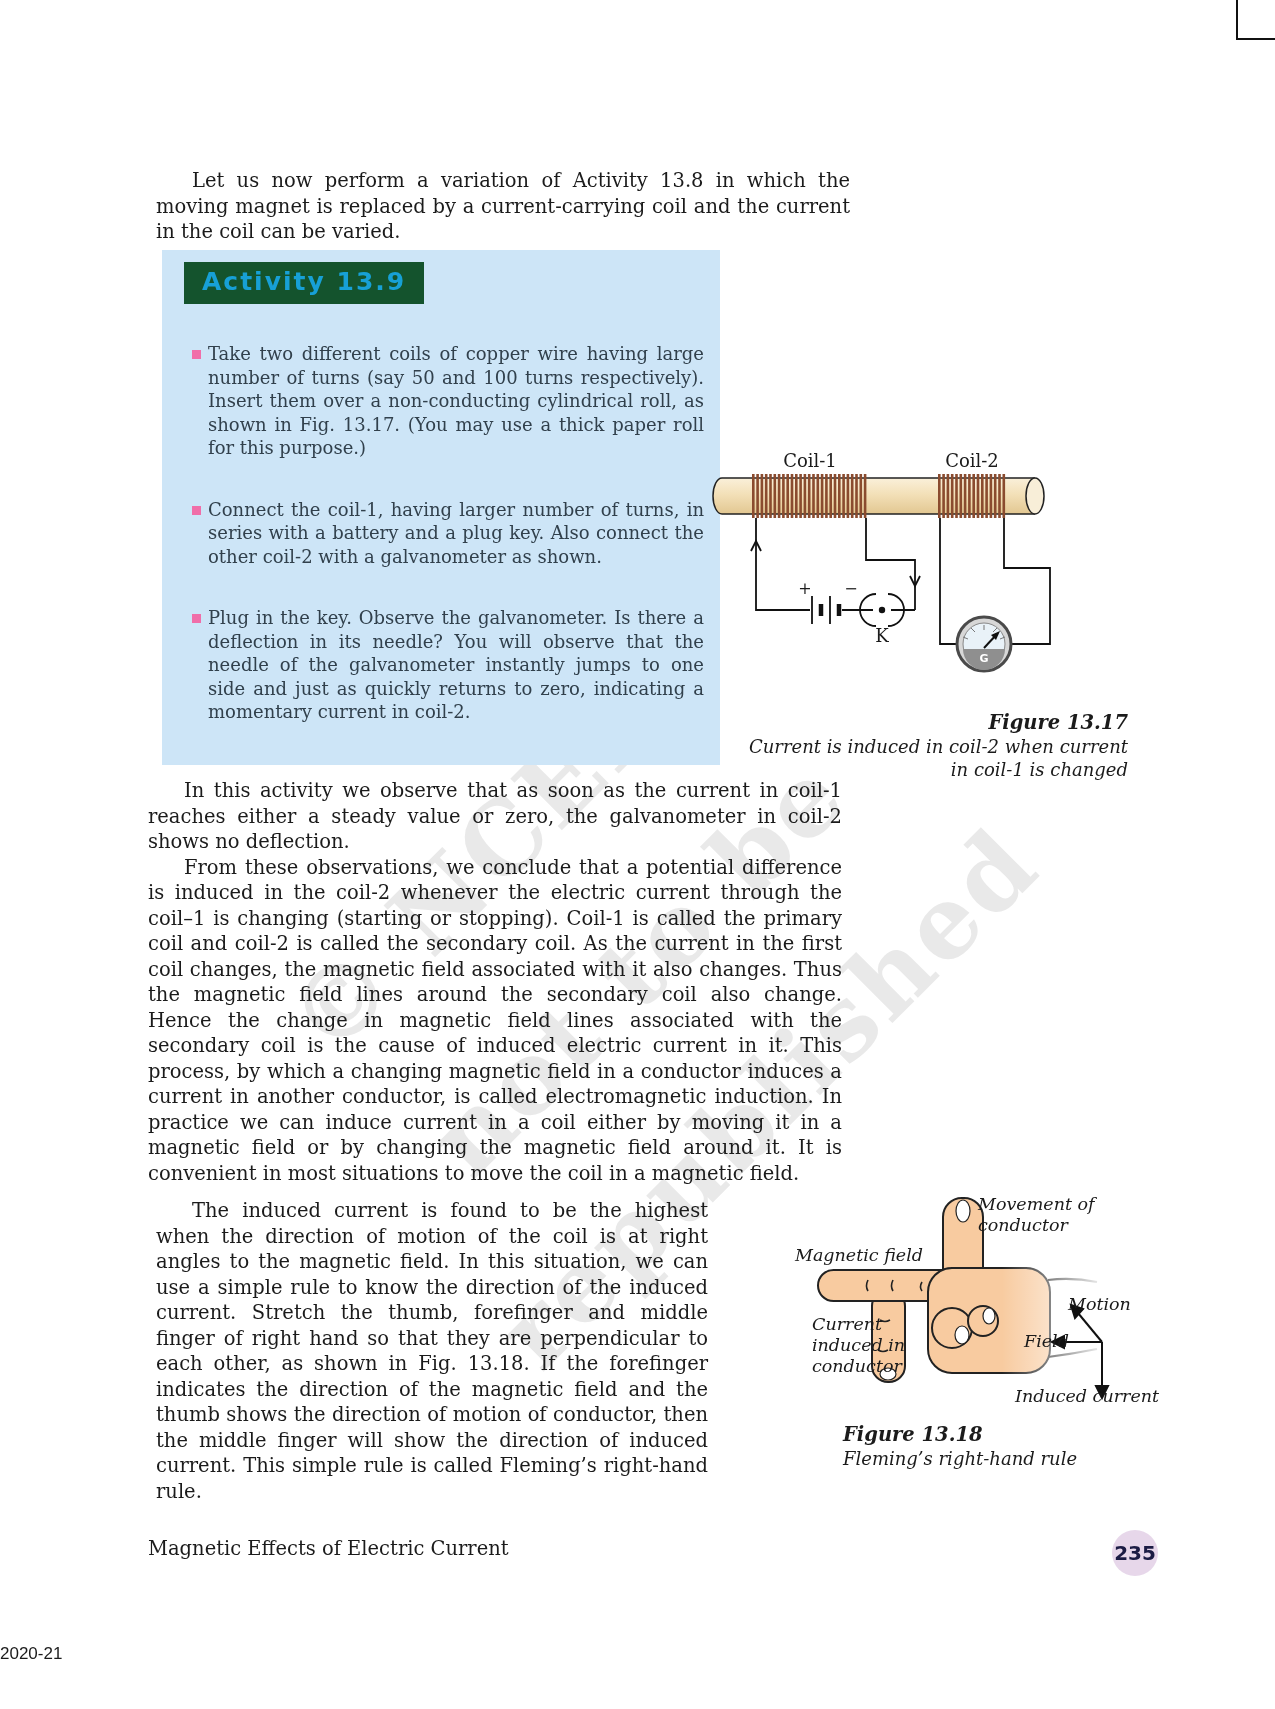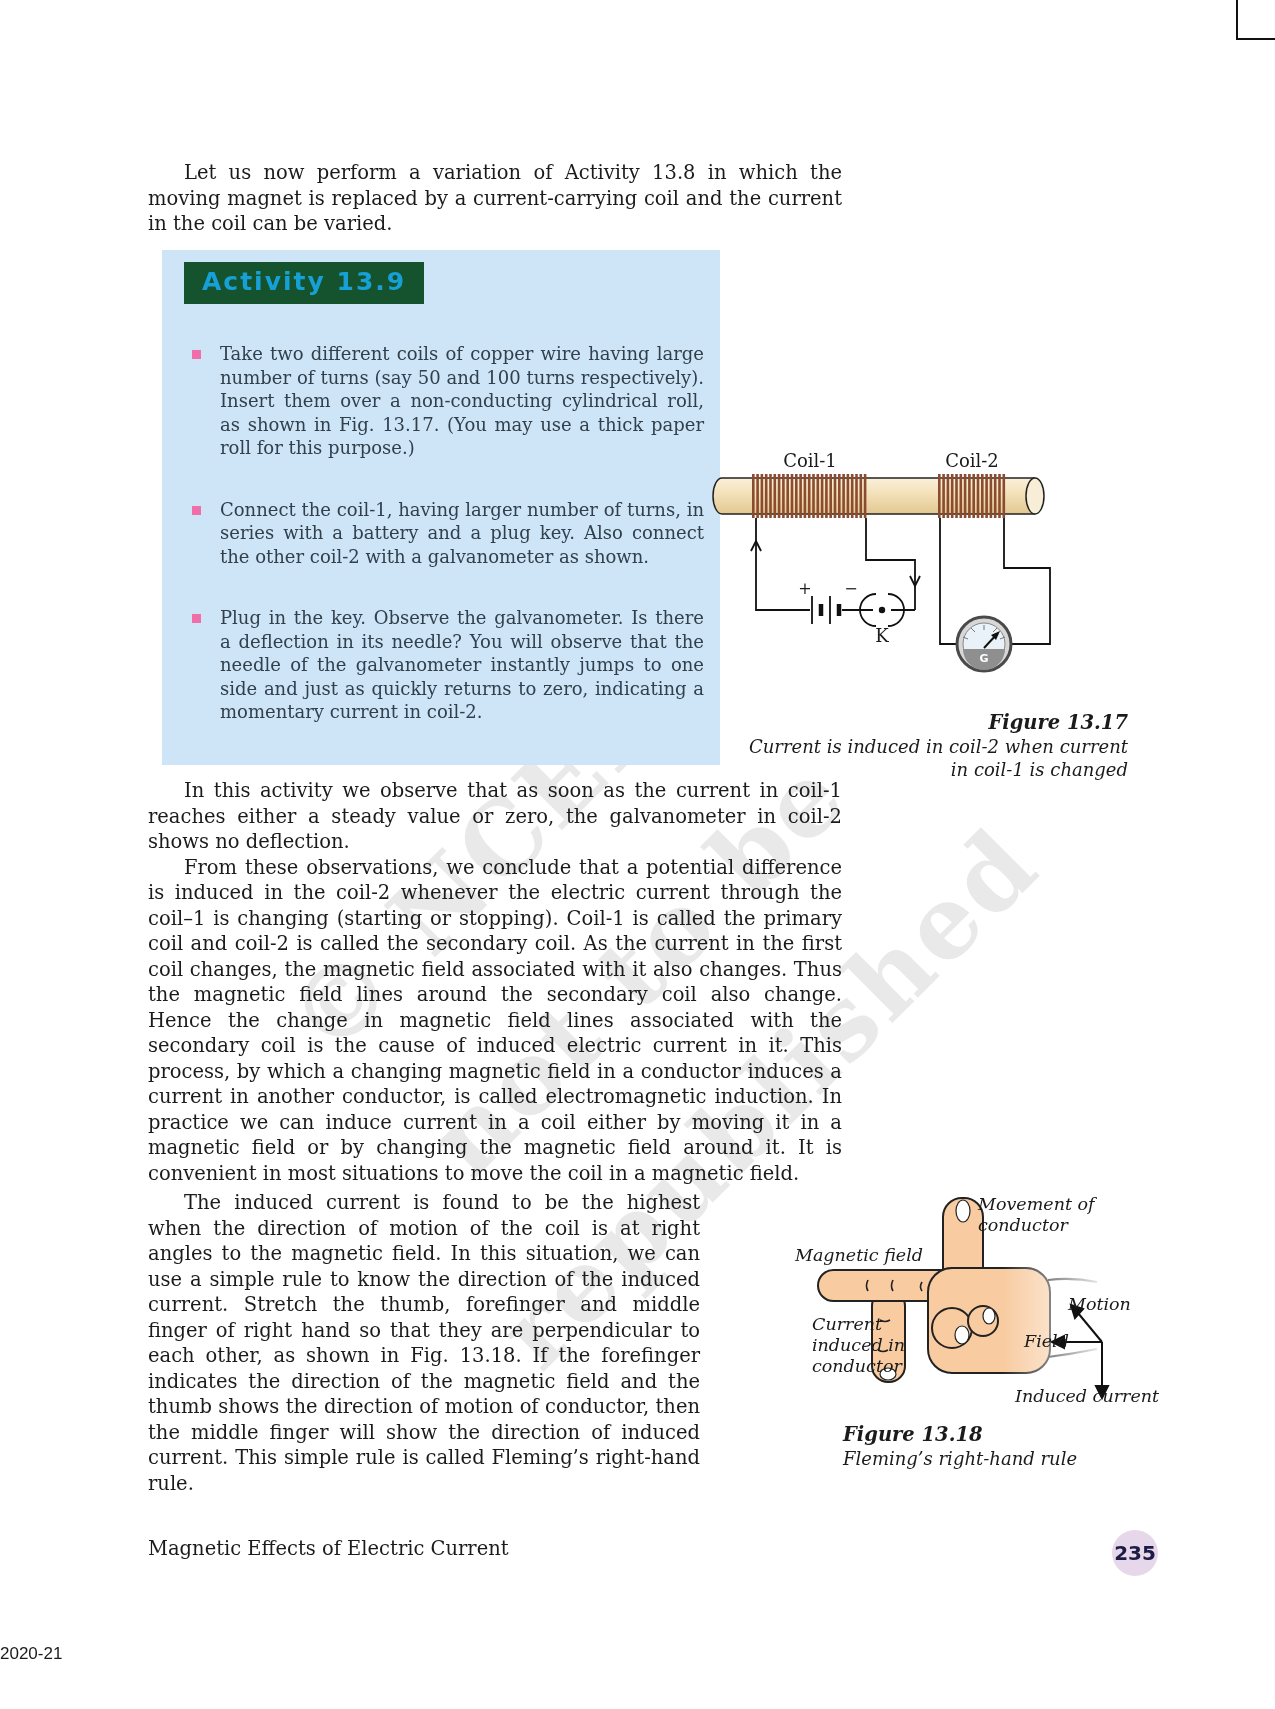--- a/index.html
+++ b/index.html
@@ -6,33 +6,33 @@
   .page{position:relative;width:1275px;height:1709px;background:#fff;overflow:hidden;
         font-family:"DejaVu Serif",serif;color:#1b1b1b;}
   
   .crop-mark{position:absolute;left:1236px;top:0;width:38px;height:38px;
              border-left:2.5px solid #111;border-bottom:2.5px solid #111;}
   
   .watermark{position:absolute;left:15px;top:690px;width:1245px;transform:rotate(-45deg);
              font-weight:bold;font-size:100px;line-height:1.85;letter-spacing:4px;
              color:rgba(40,40,40,0.10);text-align:center;pointer-events:none;}
   
-  .body-para{margin:0;font-size:19.5px;line-height:25.5px;text-align:justify;text-indent:36px;}
+  .body-para{margin:8px;font-size:19.5px;line-height:25.5px;text-align:justify;text-indent:36px;}
   .intro{position:absolute;left:148px;top:160px;width:694px;}
   .main-col{position:absolute;left:148px;top:778px;width:694px;}
   .main-col p{margin:0;}
   .para3{position:absolute;left:148px;top:1190px;width:552px;}
   
   .activity-box{position:absolute;left:162px;top:250px;width:558px;height:515px;
                 background:#cde5f7;overflow:hidden;}
   .activity-title{display:inline-block;margin:12px 0 0 22px;padding:5px 18px 8px;
                   background:#14532d;color:#17a0d6;font-family:"DejaVu Sans",sans-serif;
                   font-weight:bold;font-size:25px;letter-spacing:2px;}
   .bullet-list{margin:13px 16px 0 30px;}
-  .bullet-item{display:flex;gap:19px;margin-bottom:3px;margin-top:38px;}
+  .bullet-item{display:flex;gap:7px;margin-bottom:3px;margin-top:38px;}
   .bullet-sq{flex:0 0 9px;width:9px;height:9px;background:#f06ea9;margin-top:8px;}
   .bullet-text{font-size:18px;line-height:23.5px;text-align:justify;color:#31404c;}
   
   figure{margin:0;}
   .fig1317{position:absolute;left:710px;top:448px;width:440px;}
   .fig1317 figcaption{margin:4px 0 0 18px;width:400px;text-align:right;}
   .cap-title{font-weight:bold;font-style:italic;font-size:19.5px;line-height:24px;}
   .cap-text{font-style:italic;font-size:18px;line-height:23px;}
   .fig1318{position:absolute;left:700px;top:1190px;width:475px;height:295px;}
   .fig1318 svg{display:block;}

